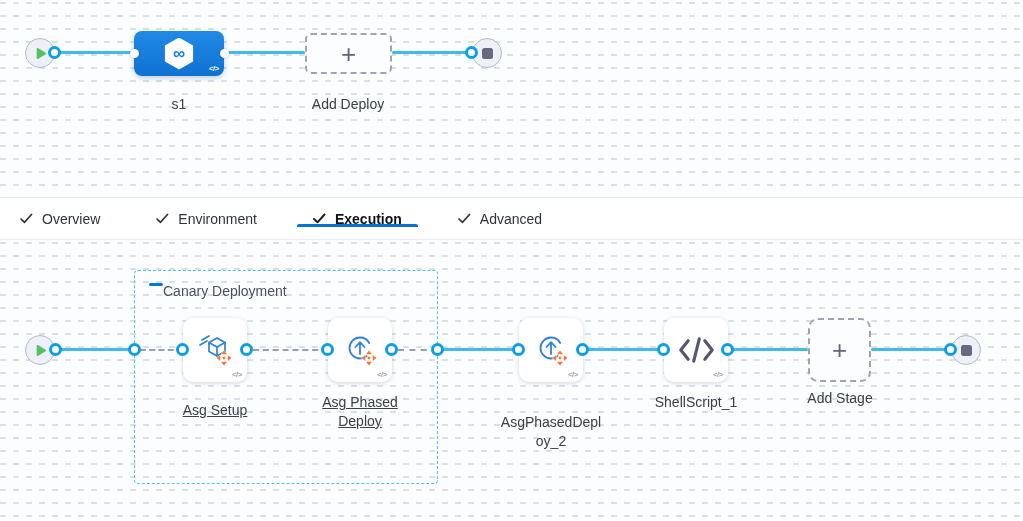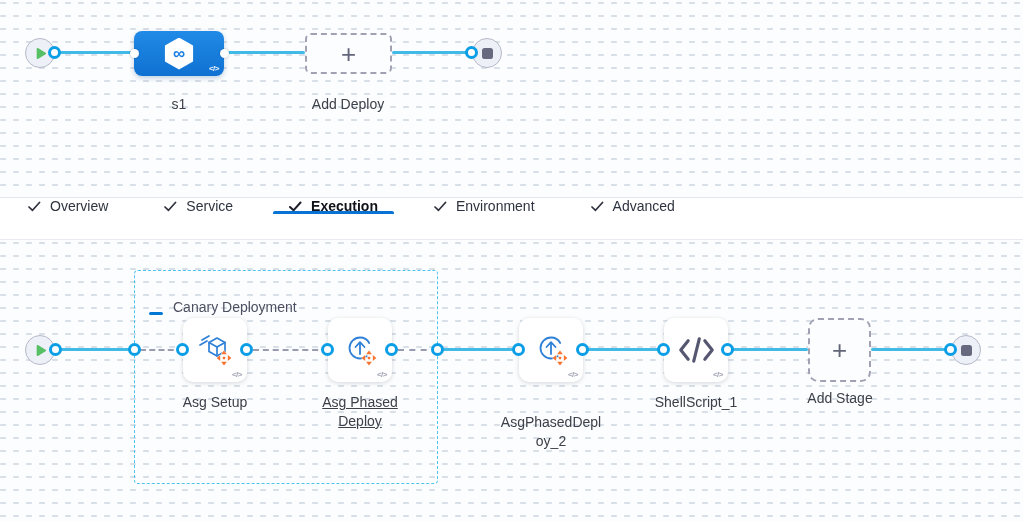--- a/index.html
+++ b/index.html
@@ -13,21 +13,21 @@
     background-color:#fbfdfe;
     background-image:radial-gradient(3px 1.2px at 3px 3px,#d9dfe7 92%,transparent);
     background-size:13px 13px;
   }
   .stage-canvas { top:0; height:197px; }
   .exec-canvas  { top:240px; height:281px; }
 
   
   .tabbar { position:absolute; top:197px; left:0; width:1023px; height:43px;
     background:#fff; border-top:1px solid #e3e5ec; border-bottom:1px solid #e9ebf1;
-    display:flex; align-items:flex-start; padding-left:12px; }
+    display:flex; align-items:center; padding-left:4px; }
   .tab { position:relative; display:flex; align-items:center; gap:9px;
     padding:0 16px; margin-right:24px; font-size:14px; color:#2e3340; cursor:pointer; }
   .tab.active { font-weight:bold; color:#101219; }
   .tab.active::after { content:""; position:absolute; left:0; right:0; bottom:0;
     height:3px; background:#0873d3; border-radius:2px 2px 0 0; }
   .tab svg { display:block; }
 
   
   .endpoint { position:absolute; width:30px; height:30px; border-radius:50%;
     background:#eef0f8; border:1.5px solid #b6b8c9; display:flex;
@@ -59,22 +59,22 @@
 
   .node-label { position:absolute; font-size:14px; color:#3d4048; text-align:center;
     line-height:19px; z-index:2; }
 
   .step-card { position:absolute; top:78px; width:64px; height:64px; background:#fff;
     border-radius:10px; box-shadow:0 1px 4px rgba(40,41,61,.18); cursor:pointer;
     display:flex; align-items:center; justify-content:center; z-index:2; }
 
   .group-box { position:absolute; left:134px; top:30px; width:304px; height:214px;
     border:1px dashed #4ec3ee; border-radius:4px; z-index:0; }
-  .group-head { position:absolute; left:14px; top:28px; display:flex;
-    align-items:flex-end; gap:10px; }
+  .group-head { position:absolute; left:14px; top:12px; display:flex;
+    align-items:flex-start; }
   .minus-btn { width:14px; height:3px; background:#0278d5; border-radius:1.5px;
     cursor:pointer; }
   .group-title { font-size:14px; color:#4d4f60; }
 </style>
 </head>
 <body>
 
 <svg width="0" height="0" style="position:absolute">
   <defs>
     <g id="move-arrows" stroke="#fff" stroke-width="0.8" paint-order="stroke" fill="#f97430">
@@ -134,33 +134,27 @@
     <div class="tab">
       <svg width="13" height="11" viewBox="0 0 13 11">
         <polyline points="1,6 4.5,9.3 11.5,1.5" fill="none" stroke="#2e313c" stroke-width="1.7" stroke-linecap="round" stroke-linejoin="round"></polyline>
       </svg>
       <span>Overview</span>
     </div>
     <div class="tab">
       <svg width="13" height="11" viewBox="0 0 13 11">
         <polyline points="1,6 4.5,9.3 11.5,1.5" fill="none" stroke="#2e313c" stroke-width="1.7" stroke-linecap="round" stroke-linejoin="round"></polyline>
       </svg>
-      <span>Service</span>
+      <span>Environment</span>
     </div>
     <div class="tab active">
       <svg width="13" height="11" viewBox="0 0 13 11">
         <polyline points="1,6 4.5,9.3 11.5,1.5" fill="none" stroke="#1c1f2a" stroke-width="2" stroke-linecap="round" stroke-linejoin="round"></polyline>
       </svg>
       <span>Execution</span>
-    </div>
-    <div class="tab">
-      <svg width="13" height="11" viewBox="0 0 13 11">
-        <polyline points="1,6 4.5,9.3 11.5,1.5" fill="none" stroke="#2e313c" stroke-width="1.7" stroke-linecap="round" stroke-linejoin="round"></polyline>
-      </svg>
-      <span>Environment</span>
     </div>
     <div class="tab">
       <svg width="13" height="11" viewBox="0 0 13 11">
         <polyline points="1,6 4.5,9.3 11.5,1.5" fill="none" stroke="#2e313c" stroke-width="1.7" stroke-linecap="round" stroke-linejoin="round"></polyline>
       </svg>
       <span>Advanced</span>
     </div>
   </div>
 
   <div class="canvas exec-canvas">
@@ -192,21 +186,21 @@
           <path d="M21 7 L29 11.5 L29 20.5 L21 25 L13 20.5 L13 11.5 Z"></path>
           <path d="M13 11.5 L21 16 L29 11.5"></path>
             <path d="M21 16 L21 25"></path>
         </g>
         <use href="#move-arrows" transform="translate(20,19)"></use>
       </svg>
       <span class="badge gray">&lt;/&gt;</span>
     </div>
     <span class="port" style="left:176px; top:103px;"></span>
     <span class="port" style="left:240px; top:103px;"></span>
-    <div class="node-label" style="left:155px; top:153px; width:120px;">Asg Setup</div>
+    <div class="node-label" style="left:155px; top:161px; width:120px;text-decoration:underline;">Asg Setup</div>
 
     <div class="dline" style="left:253px; top:109px; width:75px;"></div>
 
     <div class="step-card" style="left:328px;">
       <svg width="38" height="38" viewBox="0 0 38 38">
         <g fill="none" stroke="#2f80d6" stroke-width="1.8" stroke-linecap="round" stroke-linejoin="round">
           <circle cx="19" cy="17" r="10.5" pathLength="100" stroke-dasharray="78 22" stroke-dashoffset="-14"></circle>
           <path d="M19 23 L19 12"></path>
             <path d="M14.5 16 L19 11.2 L23.5 16"></path>
         </g>

